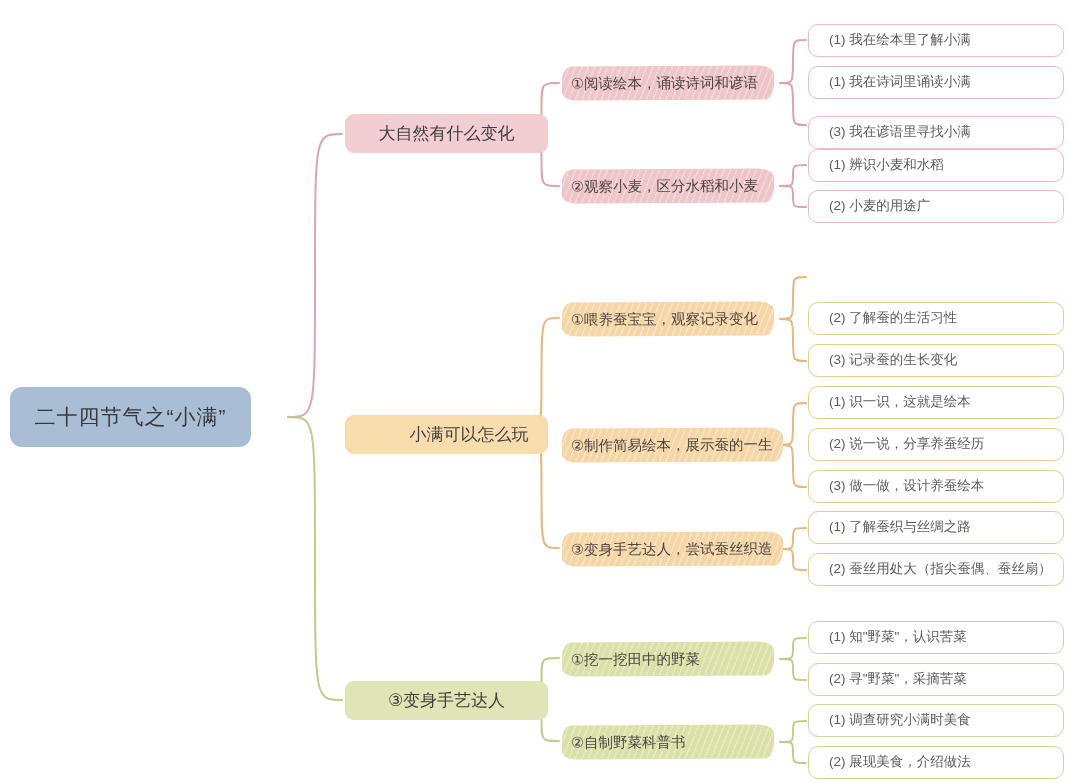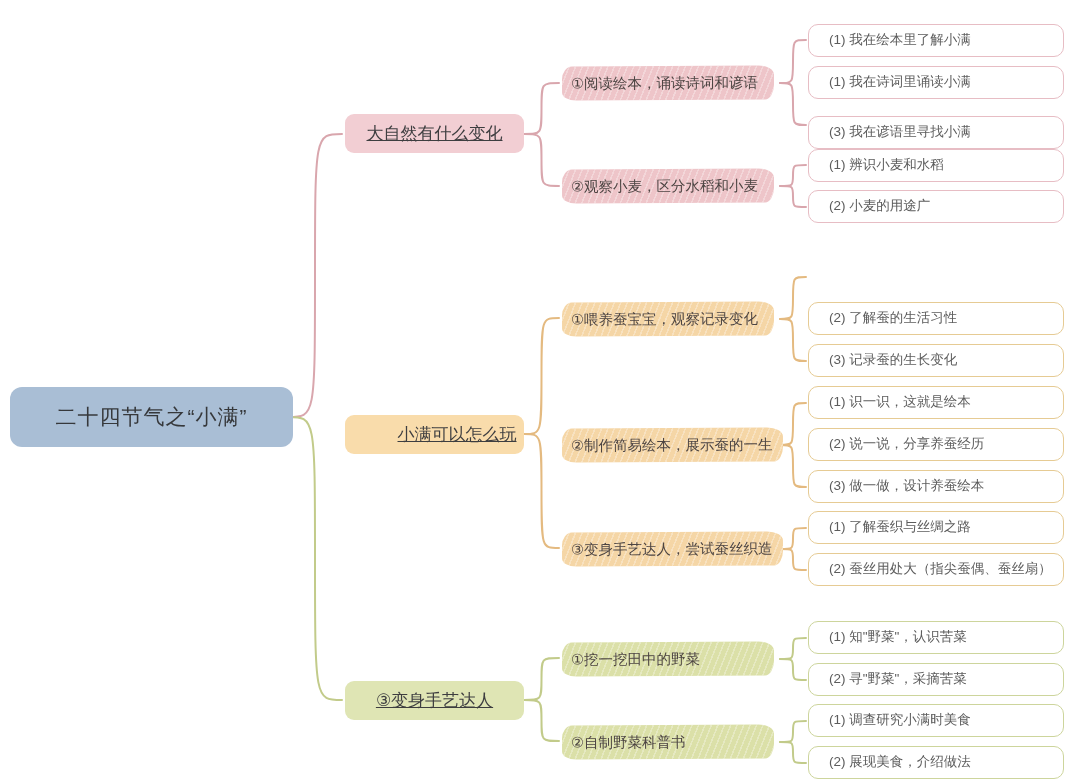--- a/index.html
+++ b/index.html
@@ -7,29 +7,29 @@
     width:1080px;height:783px;position:relative;background:#ffffff;
     font-family:"Liberation Sans","DejaVu Sans",sans-serif;
     overflow:hidden;
   }
   #canvas{position:absolute;inset:0;width:1080px;height:783px;}
   #connectors{position:absolute;left:0;top:0;pointer-events:none;}
 
   .node{position:absolute;box-sizing:border-box;white-space:nowrap;}
 
   .root{
-    left:10px;top:387px;width:283px;height:60px;
+    left:10px;top:387px;width:241px;height:60px;
     background:var(--root_bg);border-radius:12px;
     text-align:center;line-height:60px;
     font-size:21px;color:#36383b;letter-spacing:1px;
   }
 
   .bbox{
-    left:345px;width:179px;height:39px;border-radius:9px;
-    text-align:center;line-height:39px;font-size:17px;color:#3e3e40;text-decoration:underline;
+    left:345px;width:203px;height:39px;border-radius:9px;
+    text-align:center;line-height:39px;font-size:17px;color:#3e3e40;
   }
   .bbox.pink{background:var(--pink-box);}
   .bbox.orange{background:var(--orange-box);padding-left:45px;}
   .bbox.olive{background:var(--olive-box);}
 
   .hl{
     left:562px;min-width:212px;height:34px;line-height:34px;
     font-size:14.5px;color:#4c4442;padding:0 10px 0 9px;
     border-radius:10px 16px 9px 14px / 13px 9px 15px 8px;
     transform:rotate(-0.35deg);

